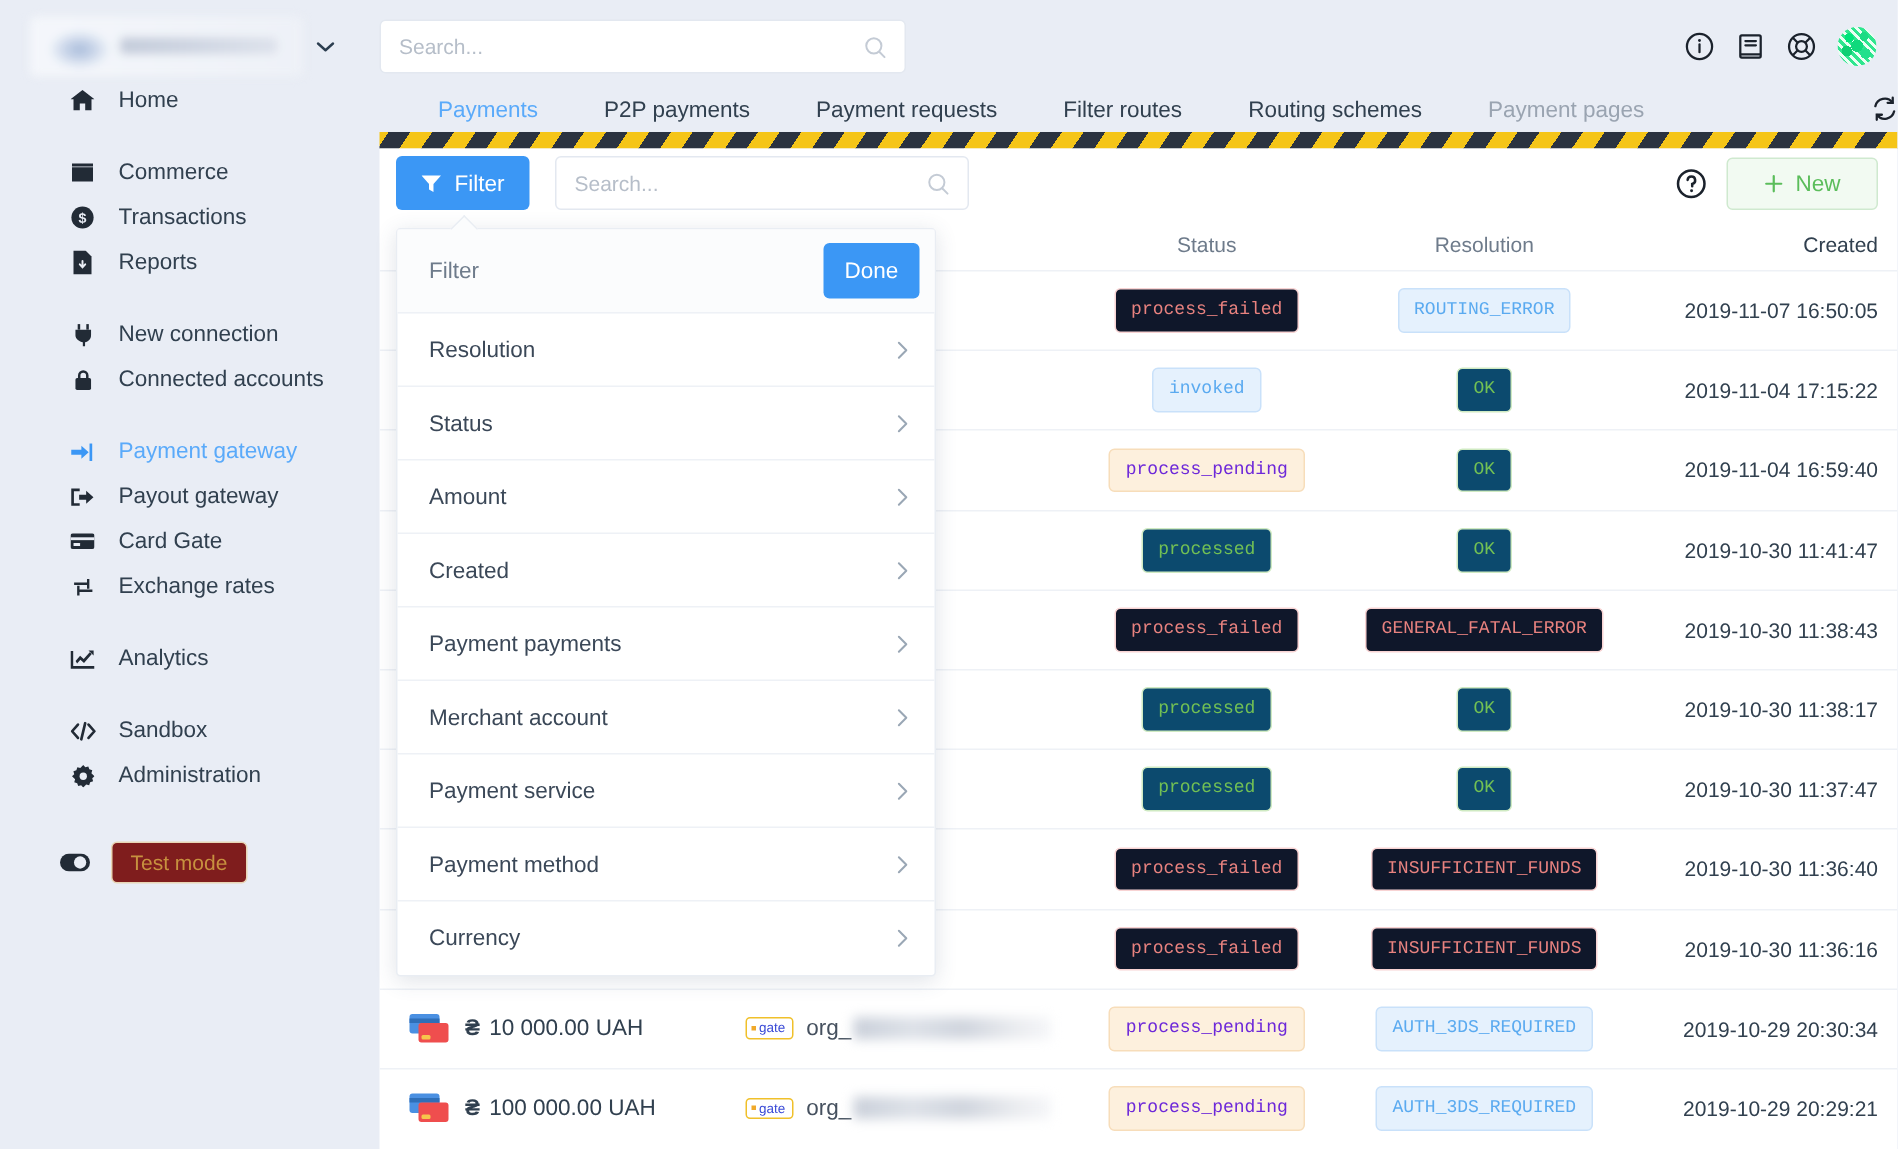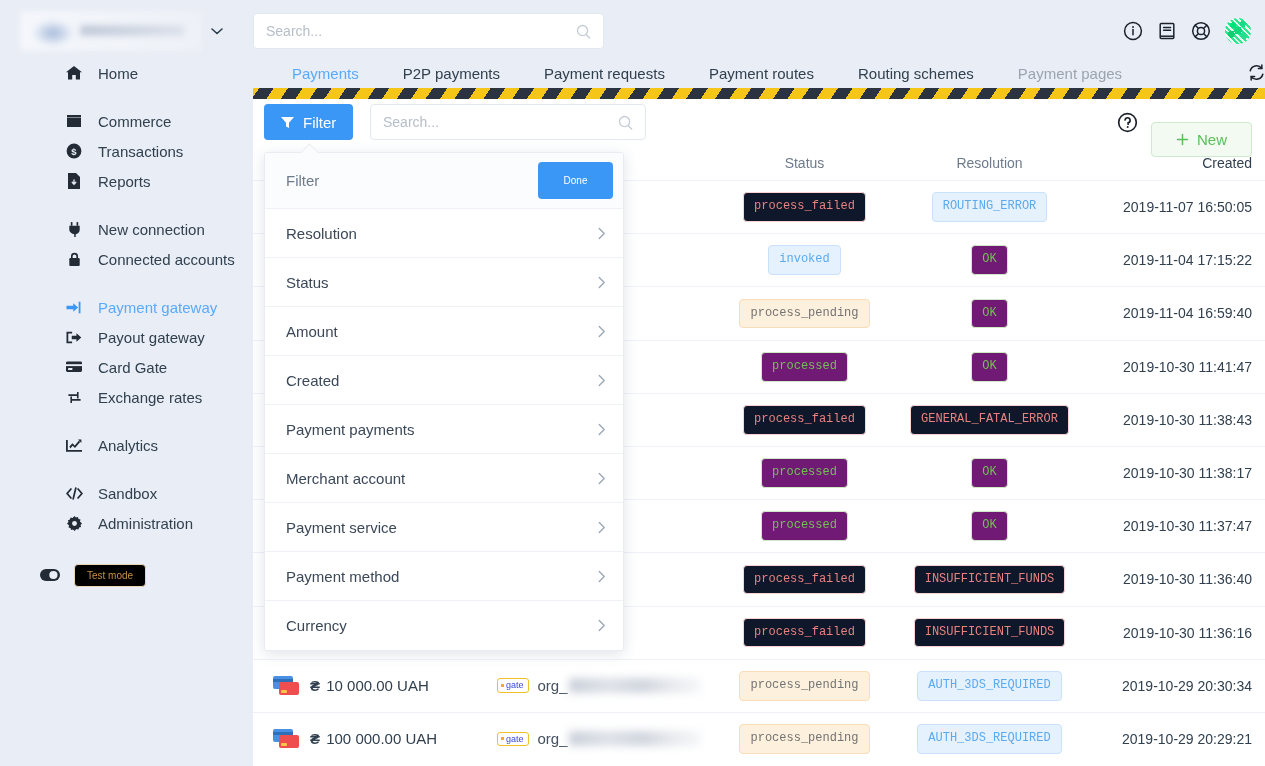--- a/index.html
+++ b/index.html
@@ -43,23 +43,23 @@
   .org-chevron {
     position: absolute; right: 0; top: 14px;
     width: 16px; height: 16px;
     color: #2c3e50;
   }
 
   .nav { position: absolute; left: 0; top: 58px; width: 253px; }
   .nav-group { padding: 0; }
   .nav-gap { height: 18px; }
   .nav-item {
-    display: flex; align-items: center;
+    display: flex; 
     height: 30px;
-    padding-left: 64px;
+    padding-left: 45px;
     cursor: pointer;
     color: #31404f;
     font-size: 15px;
   }
   .nav-item .ico {
     width: 20px; height: 18px;
     margin-right: 14px;
     display: flex; align-items: center; justify-content: center;
     flex: 0 0 auto;
     color: #222b36;
@@ -70,24 +70,24 @@
   .nav-label { white-space: nowrap; }
 
   .testmode-row {
     display: flex; align-items: center;
     height: 34px; padding-left: 40px;
     margin-top: 20px;
   }
   .testmode-row .ico { width: 22px; margin-right: 12px; color: #222b36; display:flex; align-items:center;}
   .testmode-badge {
     border: 1px solid #e8d5b5;
-    background: #000000;
+    background: #7f1d1d;
     color: #c7913f;
     border-radius: 4px;
-    font-size: 10px;
+    font-size: 14px;
     padding: 5px 12px;
     cursor: pointer;
   }
 
   
   .topbar {
     position: absolute; left: 253px; top: 0;
     width: 1012px; height: 55px;
     background: #e9edf5;
   }
@@ -204,21 +204,20 @@
   .new-btn {
     position: absolute; right: 13px; top: 6px;
     height: 35px; width: 101px;
     background: #f2faf2;
     border: 1px solid #cfe9cf;
     border-radius: 4px;
     color: #5bbd5b; font-size: 15px;
     font-family: "Liberation Sans", sans-serif;
     display: flex; align-items: center; justify-content: center; gap: 8px;
     cursor: pointer;
-    margin-top: 17px;
   }
 
   
   .table {
     position: absolute; left: 0; top: 47px;
     width: 1012px; height: 620px;
     overflow: hidden;
   }
   .thead {
     display: flex; align-items: center;
@@ -291,22 +290,22 @@
     display: inline-block;
     border-radius: 4px;
     font-family: "Liberation Mono", monospace;
     font-size: 12px;
     padding: 7px 10px;
     line-height: 1.15;
     white-space: nowrap;
   }
   .b-red    { background: #0f172a; border: 1px solid #f8d3d3; color: #e8827f; }
   .b-blue   { background: #e5f1fd; border: 1px solid #c9e1fa; color: #5aaaf0; }
-  .b-green  { background: #701a75; border: 1px solid #cfeac2; color: #72c054; text-align: center; }
-  .b-orange { background: #fdf0dd; border: 1px solid #f7ddba; color: #737373; }
+  .b-green  { background: #0c4a6e; border: 1px solid #cfeac2; color: #72c054; text-align: center; }
+  .b-orange { background: #fdf0dd; border: 1px solid #f7ddba; color: #6d28d9; }
 
   
   .filter-pop {
     position: absolute; left: 264px; top: 152px;
     width: 360px;
     background: #fff;
     border: 1px solid #e9edf3;
     border-radius: 3px;
     box-shadow: 0 3px 14px rgba(60,80,110,.16);
     z-index: 30;
@@ -322,23 +321,23 @@
   .filter-head {
     height: 56px;
     background: #fbfcfd;
     border-bottom: 1px solid #eef1f6;
     display: flex; align-items: center; justify-content: space-between;
     padding: 0 10px 0 21px;
   }
   .filter-head-title { font-size: 15px; color: #6e7b8b; }
   .done-btn {
     background: #3b97f5; border: 0; border-radius: 4px;
-    color: #fff; font-size: 10px;
+    color: #fff; font-size: 15px;
     font-family: "Liberation Sans", sans-serif;
-    height: 37px; width: 75px;
+    height: 37px; width: 64px;
     cursor: pointer;
   }
   .filter-row {
     height: 49px;
     border-bottom: 1px solid #eef1f6;
     display: flex; align-items: center; justify-content: space-between;
     padding: 0 17px 0 21px;
     font-size: 15px;
     color: #3b4858;
     cursor: pointer;
@@ -560,21 +559,21 @@
       </span>
       <span class="avatar"></span>
     </div>
   </div>
 
   <div class="tabs-wrap">
     <div class="tabs">
       <div class="tab active">Payments</div>
       <div class="tab">P2P payments</div>
       <div class="tab">Payment requests</div>
-      <div class="tab">Payment routes</div>
+      <div class="tab">Filter routes</div>
       <div class="tab">Routing schemes</div>
       <div class="tab disabled">Payment pages</div>
     </div>
     <span class="refresh-btn">
       <svg viewBox="0 0 20 20" width="19" height="19" fill="none" stroke="currentColor" stroke-width="1.6" stroke-linecap="round">
           <path d="M3.4 8.2A6.8 6.8 0 0 1 15.4 5.6"></path>
           <path d="M16.6 11.8A6.8 6.8 0 0 1 4.6 14.4"></path>
           <path d="M15.6 2.2v3.6h-3.6M4.4 17.8v-3.6h3.6"></path>
         </svg>
     </span>

